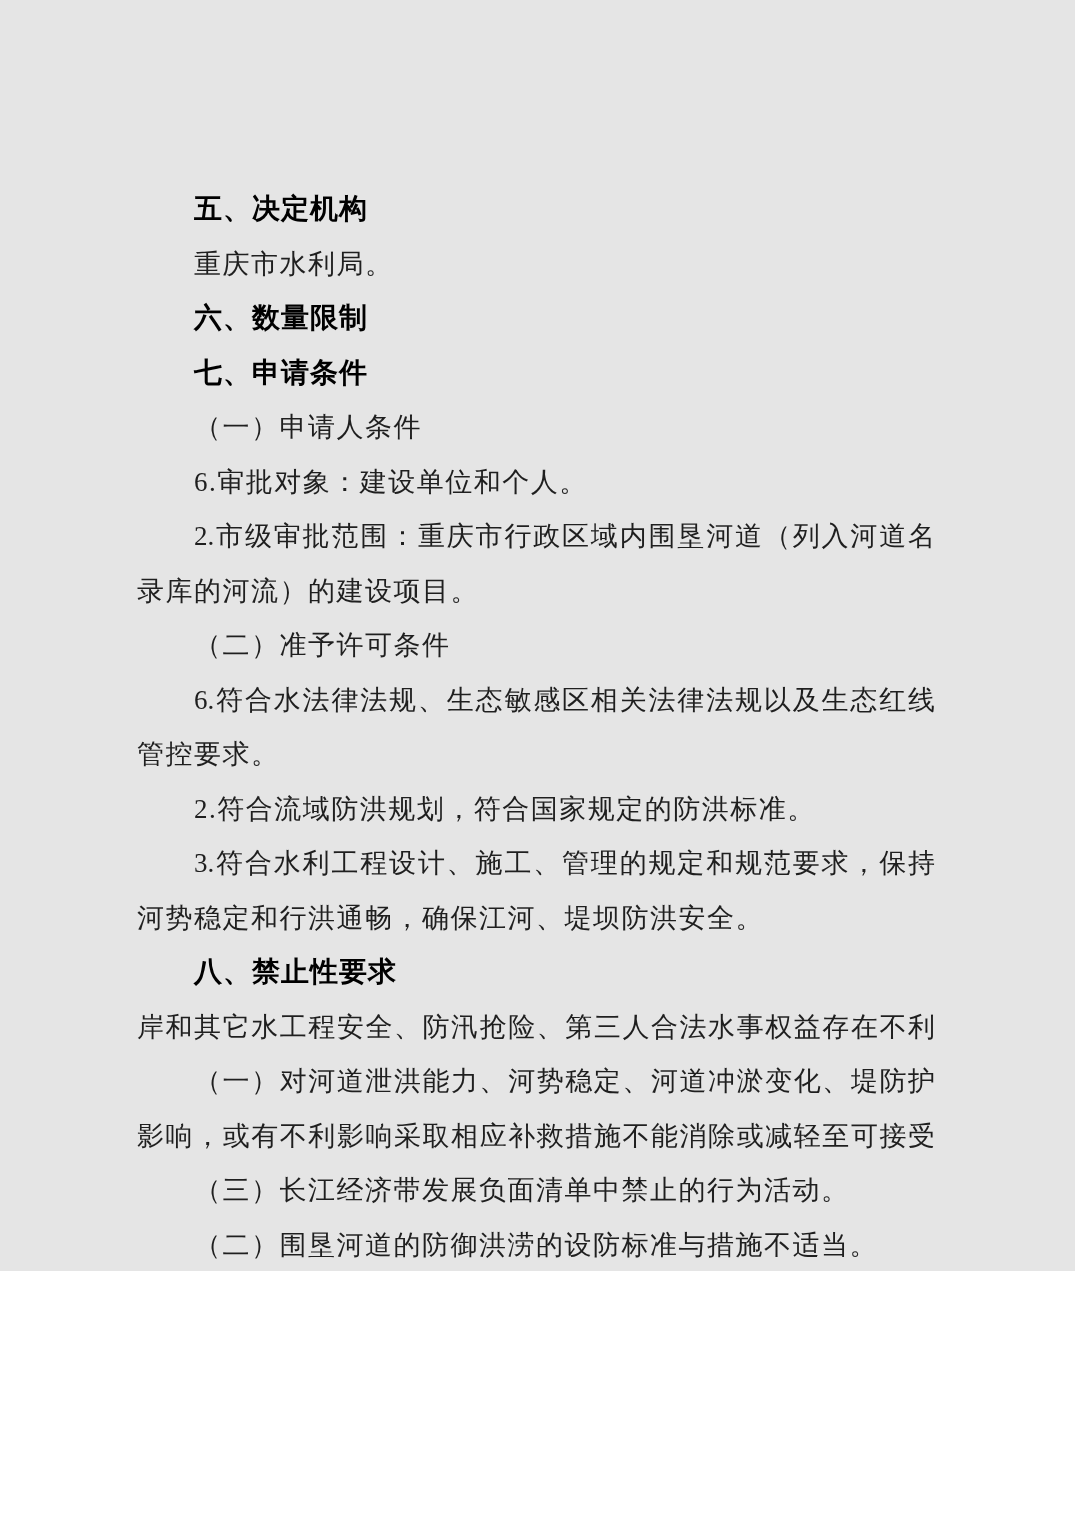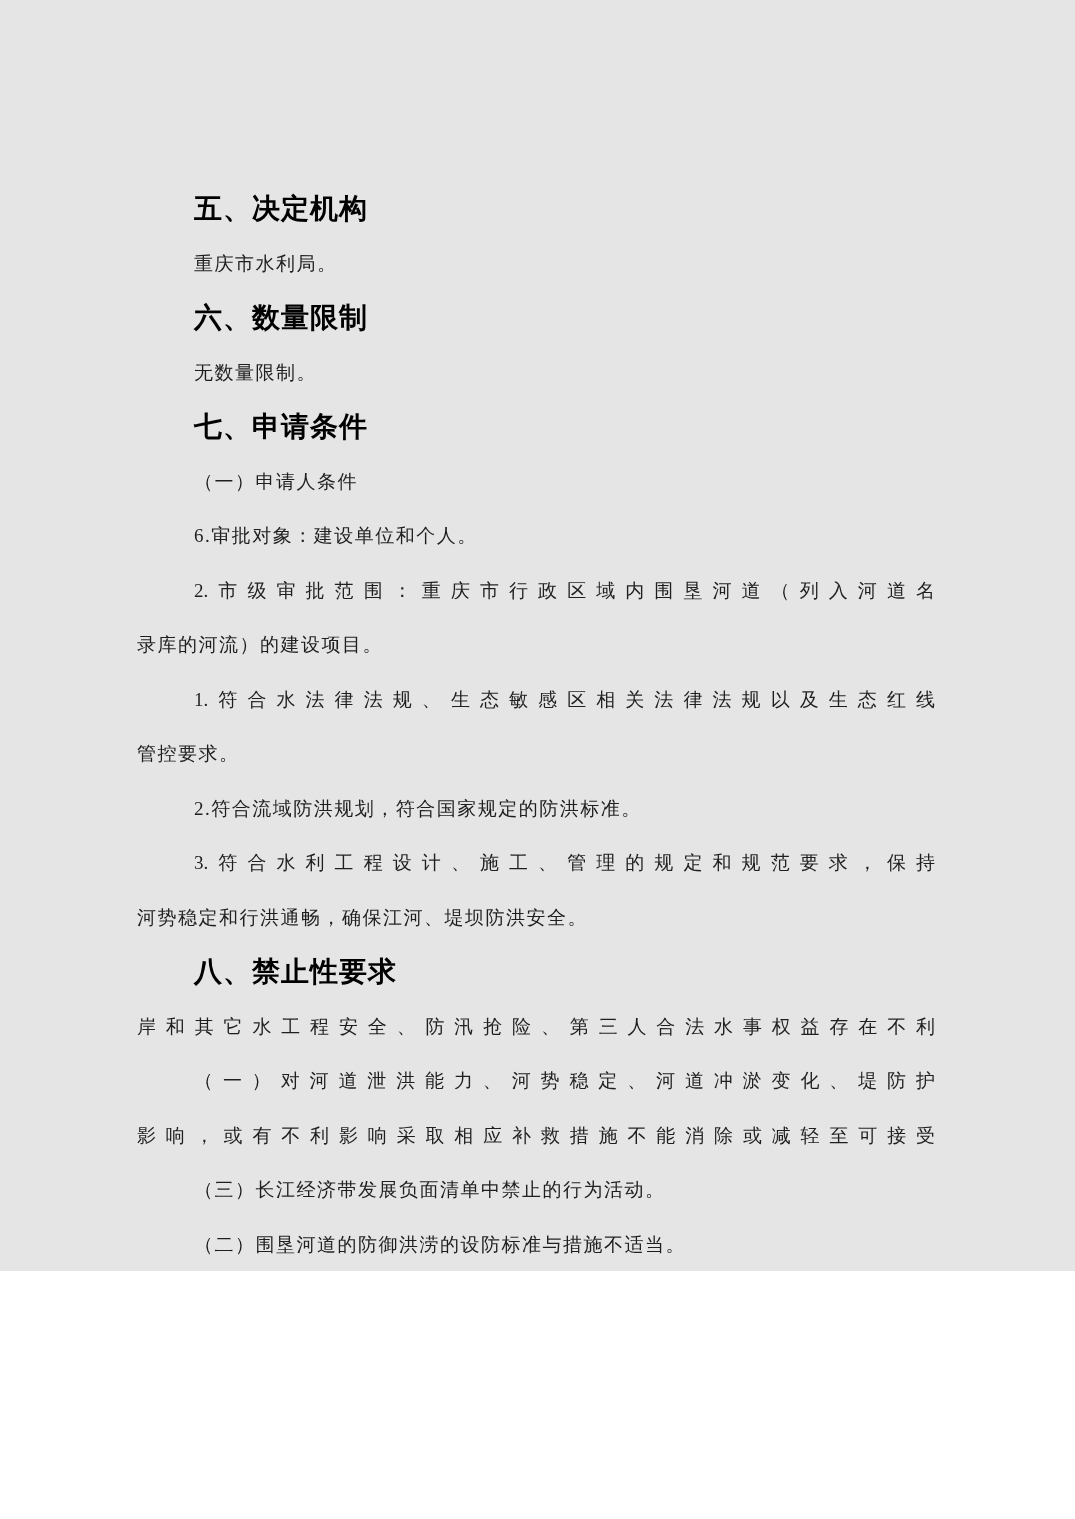--- a/index.html
+++ b/index.html
@@ -17,21 +17,21 @@
   }
   .content {
     position: absolute;
     left: 137px;
     top: 182px;
     width: 798px;
   }
   .line {
     height: 54.5px;
     line-height: 54.5px;
-    font-size: 19px;
+    font-size: 27px;
     letter-spacing: 1.5px;
     color: #1f1f1f;
     font-family: "Liberation Serif", "DejaVu Serif", serif;
     white-space: nowrap;
   }
   .line.indent {
     text-indent: 57px;
   }
   .line.heading {
     font-family: "Liberation Sans", "DejaVu Sans", sans-serif;
@@ -62,27 +62,27 @@
   }
 </style>
 </head>
 <body>
 
 <div class="page">
   <div class="content">
     <div class="line heading indent">五、决定机构</div>
     <div class="line indent">重庆市水利局。</div>
     <div class="line heading indent">六、数量限制</div>
-    <div class="line indent">无数量限制。</div>
     <div class="line heading indent">七、申请条件</div>
     <div class="line indent">（一）申请人条件</div>
     <div class="line indent">6.审批对象：建设单位和个人。</div>
     <div class="line indent fill">2.市级审批范围：重庆市行政区域内围垦河道（列入河道名</div>
     <div class="line">录库的河流）的建设项目。</div>
-    <div class="line indent fill">1.符合水法律法规、生态敏感区相关法律法规以及生态红线</div>
+    <div class="line indent">（二）准予许可条件</div>
+    <div class="line indent fill">6.符合水法律法规、生态敏感区相关法律法规以及生态红线</div>
     <div class="line">管控要求。</div>
     <div class="line indent">2.符合流域防洪规划，符合国家规定的防洪标准。</div>
     <div class="line indent fill">3.符合水利工程设计、施工、管理的规定和规范要求，保持</div>
     <div class="line">河势稳定和行洪通畅，确保江河、堤坝防洪安全。</div>
     <div class="line heading indent">八、禁止性要求</div>
     <div class="line fill">岸和其它水工程安全、防汛抢险、第三人合法水事权益存在不利</div>
     <div class="line indent fill">（一）对河道泄洪能力、河势稳定、河道冲淤变化、堤防护</div>
     <div class="line fill">影响，或有不利影响采取相应补救措施不能消除或减轻至可接受</div>
     <div class="line indent">（三）长江经济带发展负面清单中禁止的行为活动。</div>
     <div class="line indent">（二）围垦河道的防御洪涝的设防标准与措施不适当。</div>

